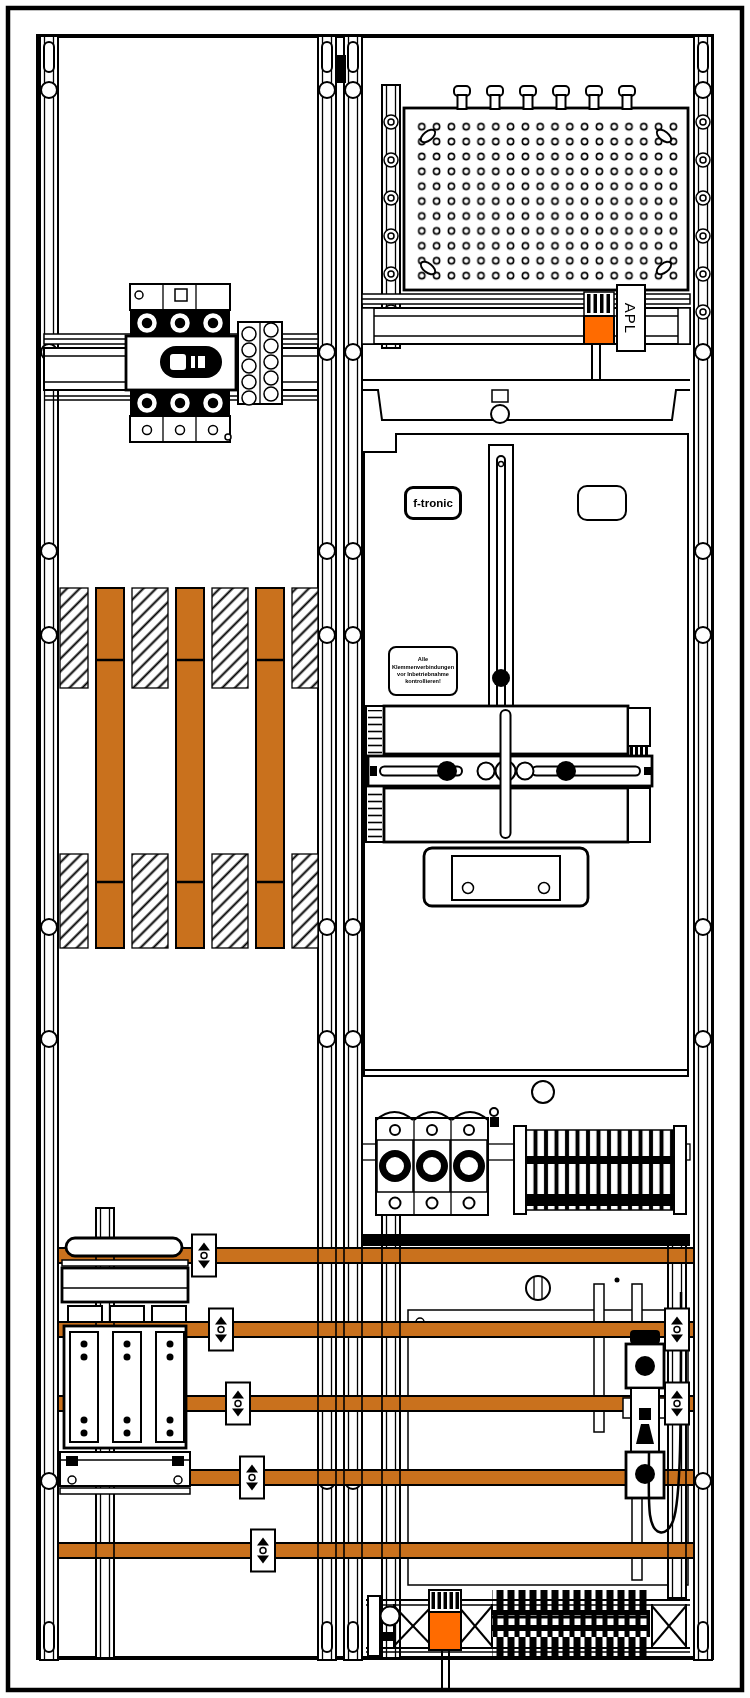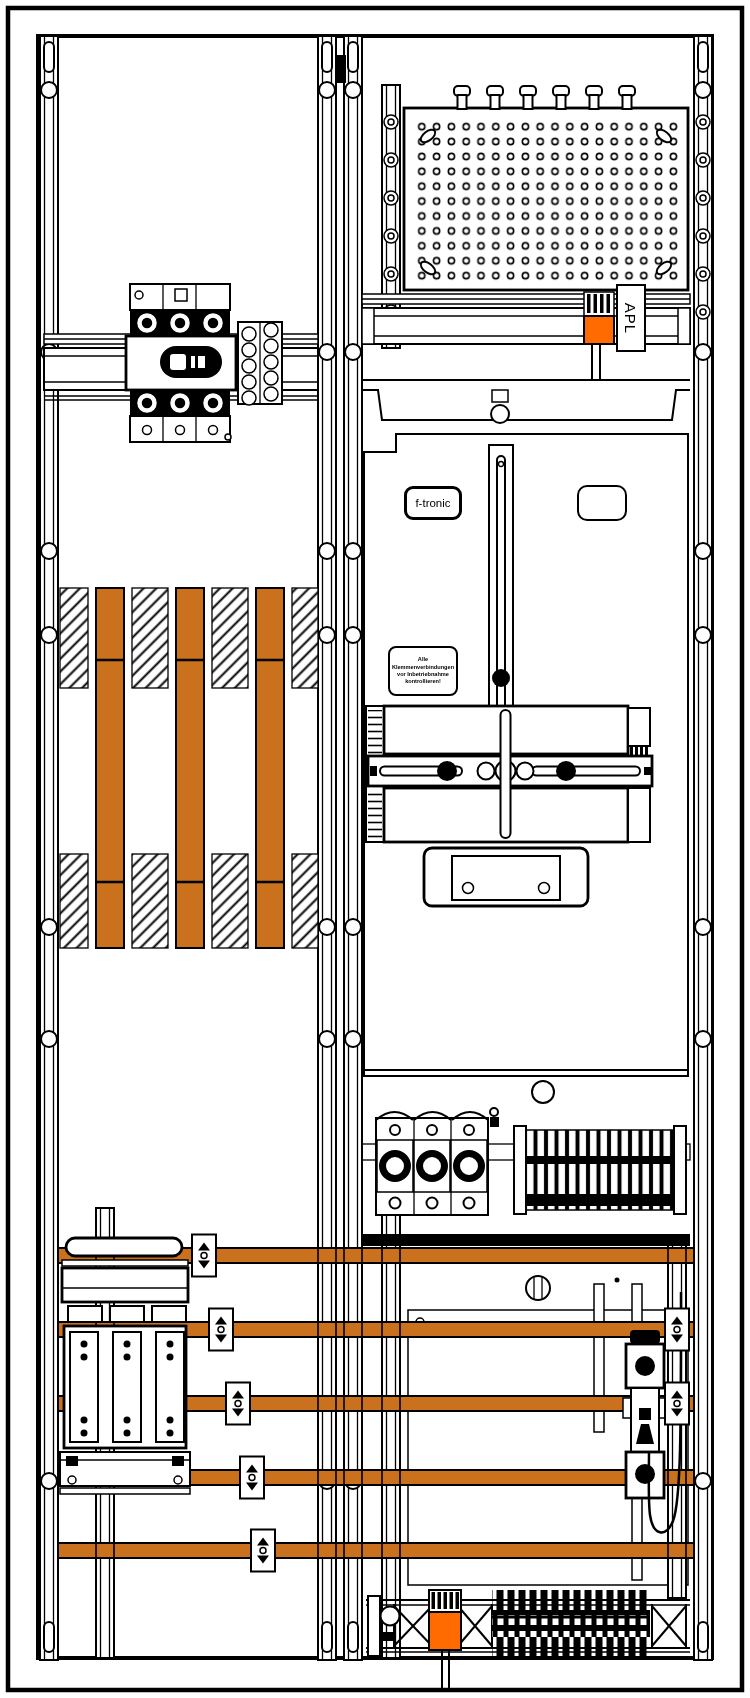--- a/index.html
+++ b/index.html
@@ -4,21 +4,21 @@
 <style>
   html,body{margin:0;padding:0;background:#fff;}
   .stage{position:relative;width:750px;height:1698px;background:var(--background,#fff);
          font-family:"Liberation Sans",sans-serif;overflow:hidden;}
   .stage svg{position:absolute;left:0;top:0;}
   .overlay{position:absolute;box-sizing:border-box;background:#fff;display:flex;
            align-items:center;justify-content:center;color:#000;}
   .apl-box{left:616px;top:284px;width:30px;height:68px;border:2.5px solid #000;}
   .apl-box span{transform:rotate(90deg);font-size:15px;letter-spacing:1px;white-space:nowrap;}
   .brand-badge{left:404px;top:486px;width:58px;height:34px;border:3px solid #000;border-radius:9px;
-               font-weight:normal;font-size:11.5px;}
+               font-weight:bold;font-size:11.5px;}
   .warning-label{left:388px;top:646px;width:70px;height:50px;border:2.5px solid #000;border-radius:8px;
                  flex-direction:column;font-weight:bold;font-size:5.6px;line-height:1.3;text-align:center;}
   
   .s1{fill:#fff;stroke:#000;stroke-width:1.5;}
   .s2{fill:#fff;stroke:#000;stroke-width:2;}
   .s3{fill:#fff;stroke:#000;stroke-width:2.8;}
   .ln{fill:none;stroke:#000;stroke-width:2;}
   .ln1{fill:none;stroke:#000;stroke-width:1.3;}
   .blk{fill:#000;stroke:none;}
   .bus{fill:var(--busbar-copper,#C9711D);stroke:#000;stroke-width:2;}

